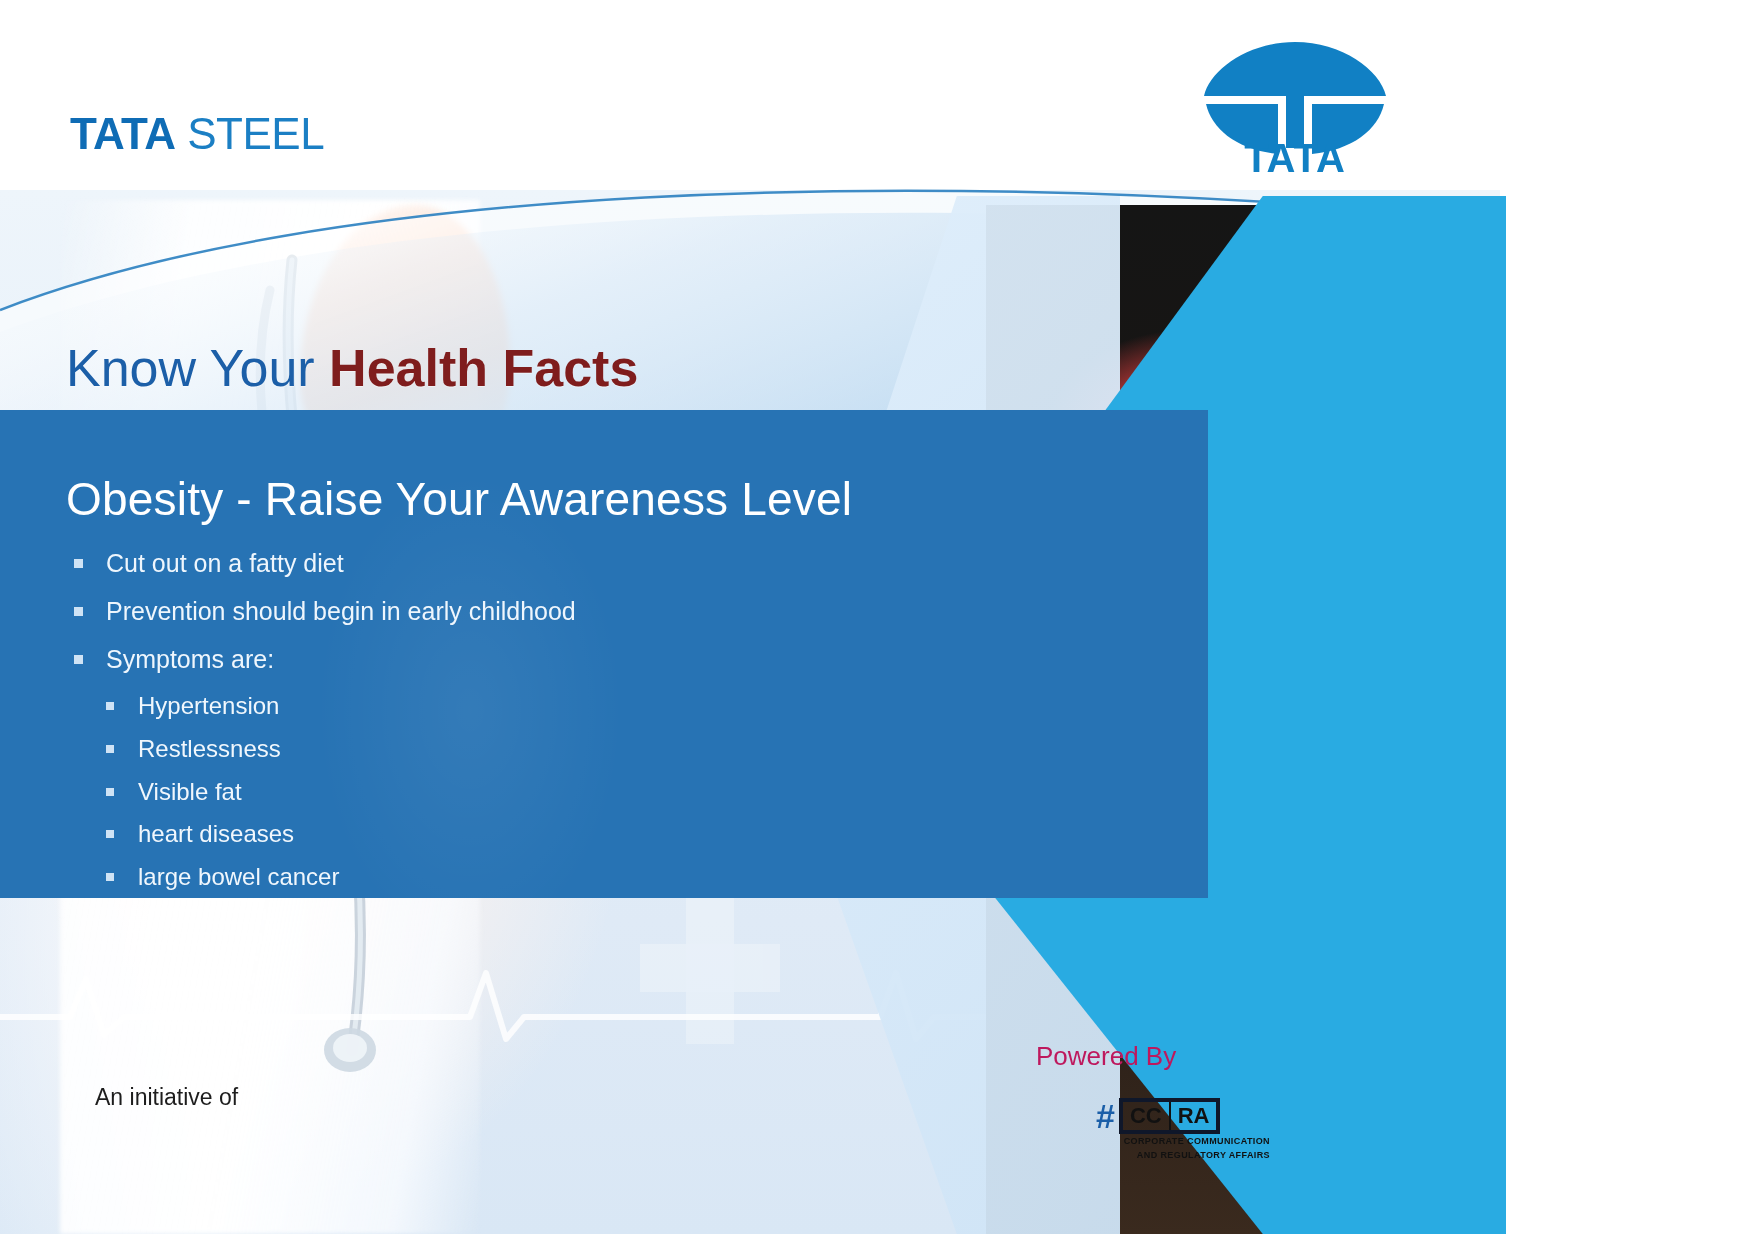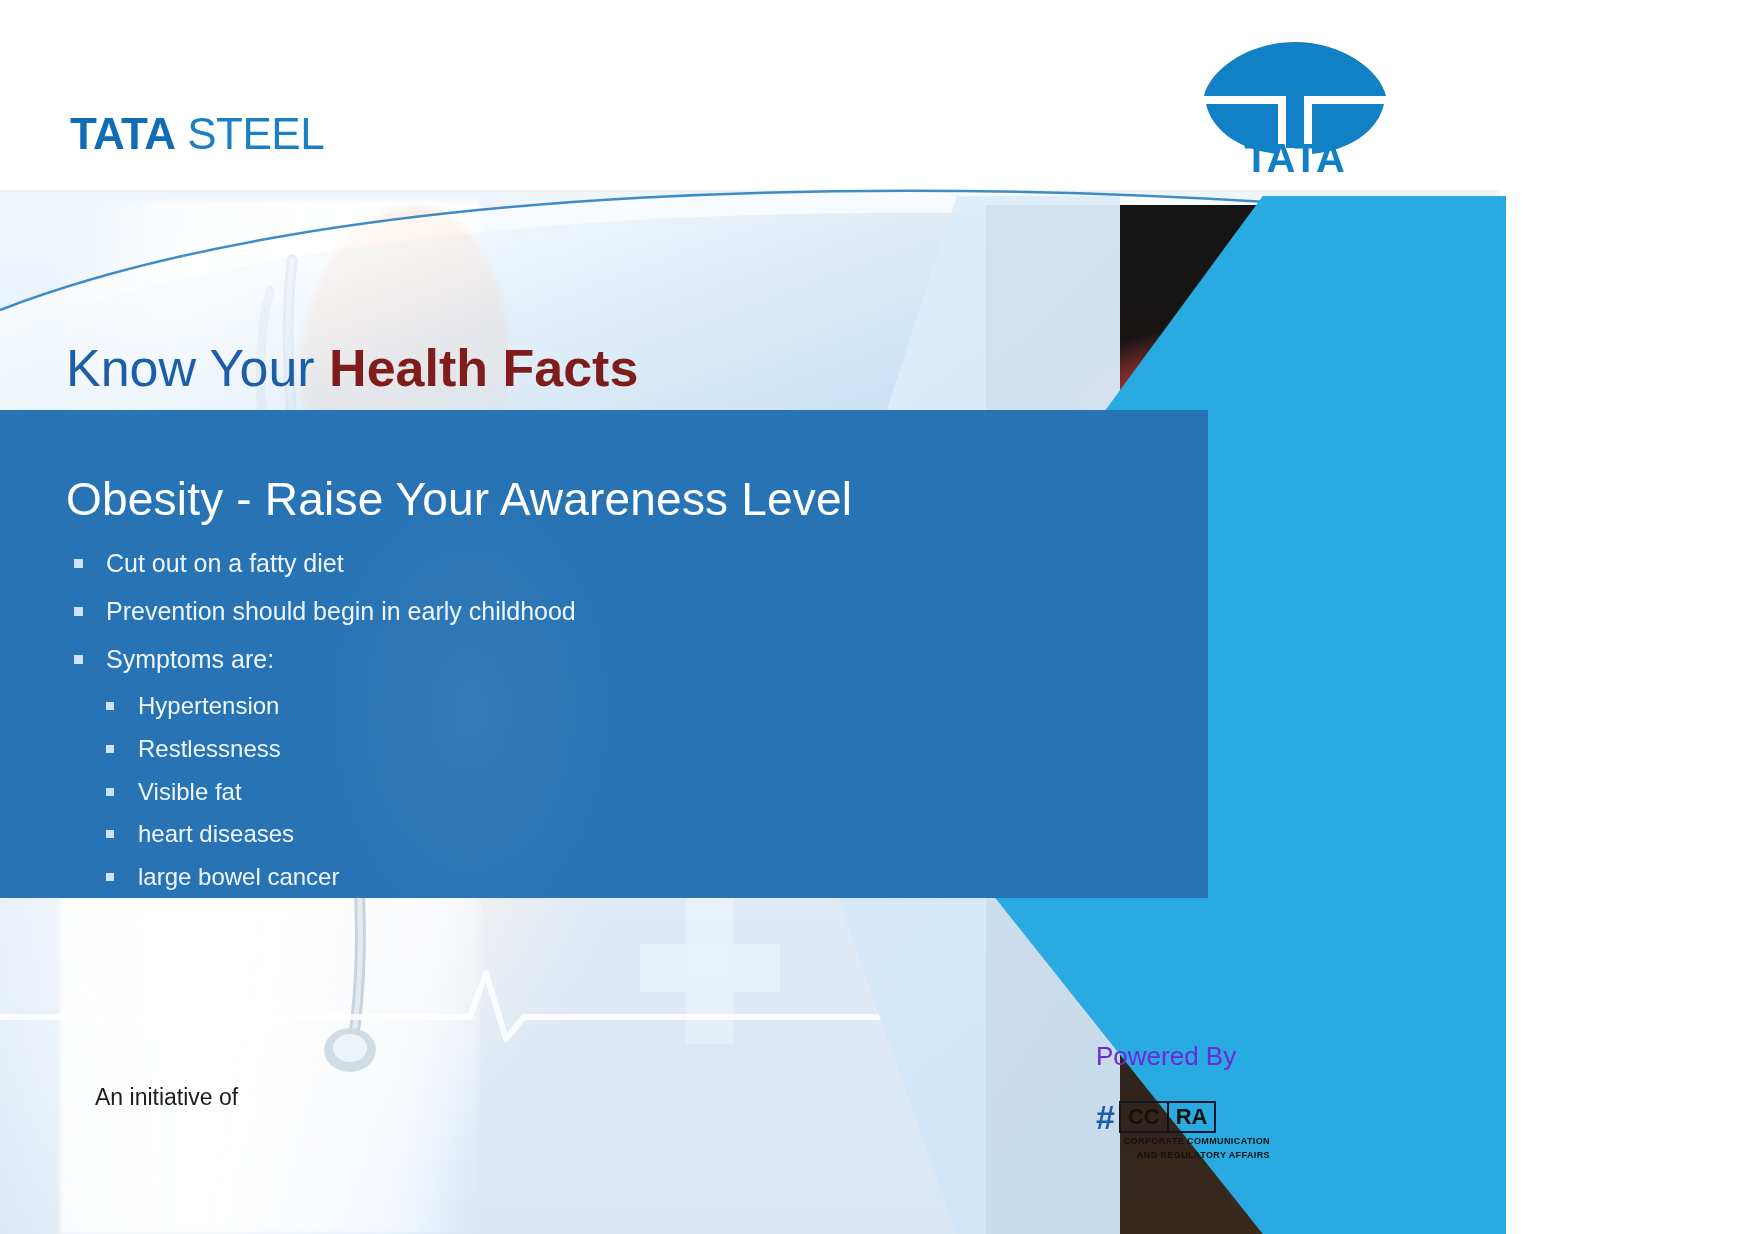--- a/index.html
+++ b/index.html
@@ -193,29 +193,29 @@
 
   
   .initiative {
     position:absolute; left:63px; bottom:120px;
     color:#1d1d1d; line-height:1.45;
   }
   .initiative .l1 { font-size:23px; margin-left:32px; font-weight:400; }
   .initiative .l2 { font-size:23px; font-weight:400; }
 
   .powered {
-    position:absolute; left:1096px; bottom:162px;
-    font-size:26px; color:#6d28d9; font-weight:400;
+    position:absolute; left:1036px; bottom:162px;
+    font-size:26px; color:#be185d; font-weight:400;
   }
   .ccra {
     position:absolute; left:1096px; bottom:100px;
     display:flex; align-items:center; gap:4px;
   }
   .ccra .hash { font-size:34px; font-weight:700; color:#1b5fa8; line-height:1; }
-  .ccra .boxwrap { display:flex; border:2px solid #0f172a; }
+  .ccra .boxwrap { display:flex; border:4px solid #0f172a; }
   .ccra .bx {
     font-size:22px; font-weight:700; color:#111;
     padding:3px 7px; line-height:1;
   }
   .ccra .bx + .bx { border-left:2px solid #111; }
   .ccra-sub {
     position:absolute; left:1080px; bottom:72px;
     font-size:9px; font-weight:700; color:#111; letter-spacing:0.4px;
     line-height:1.5; width:190px; text-align:right;
   }

